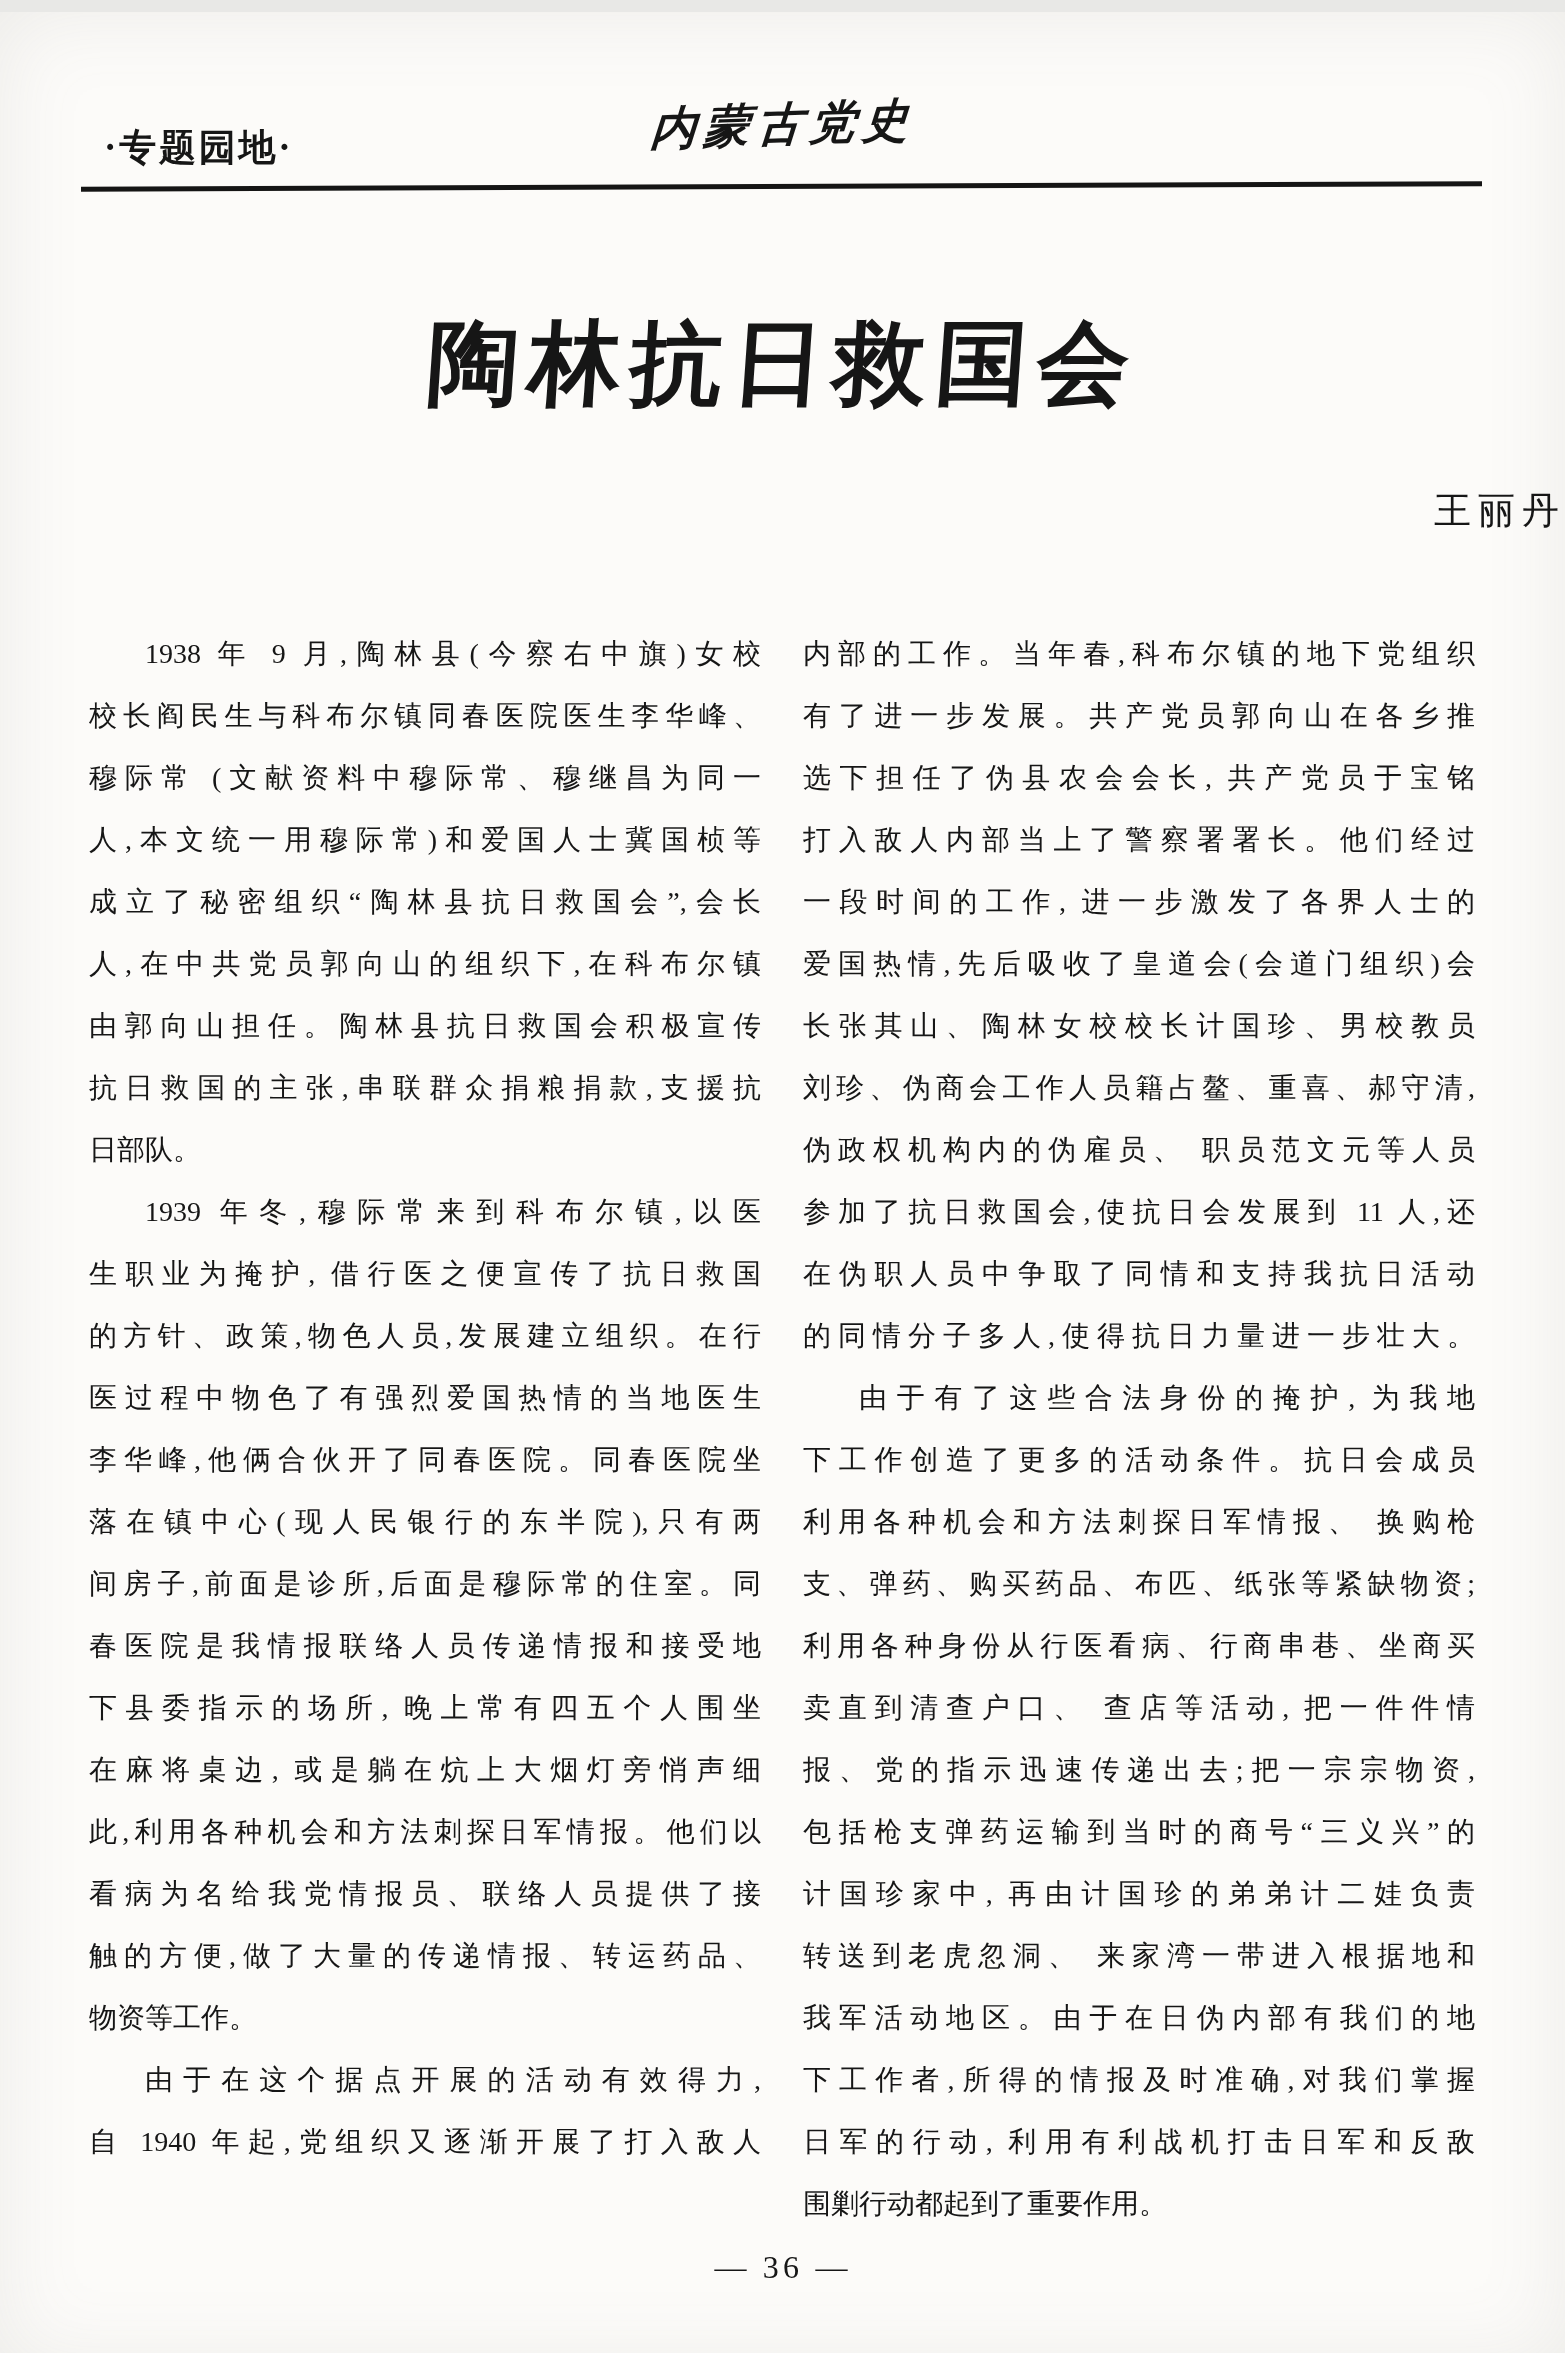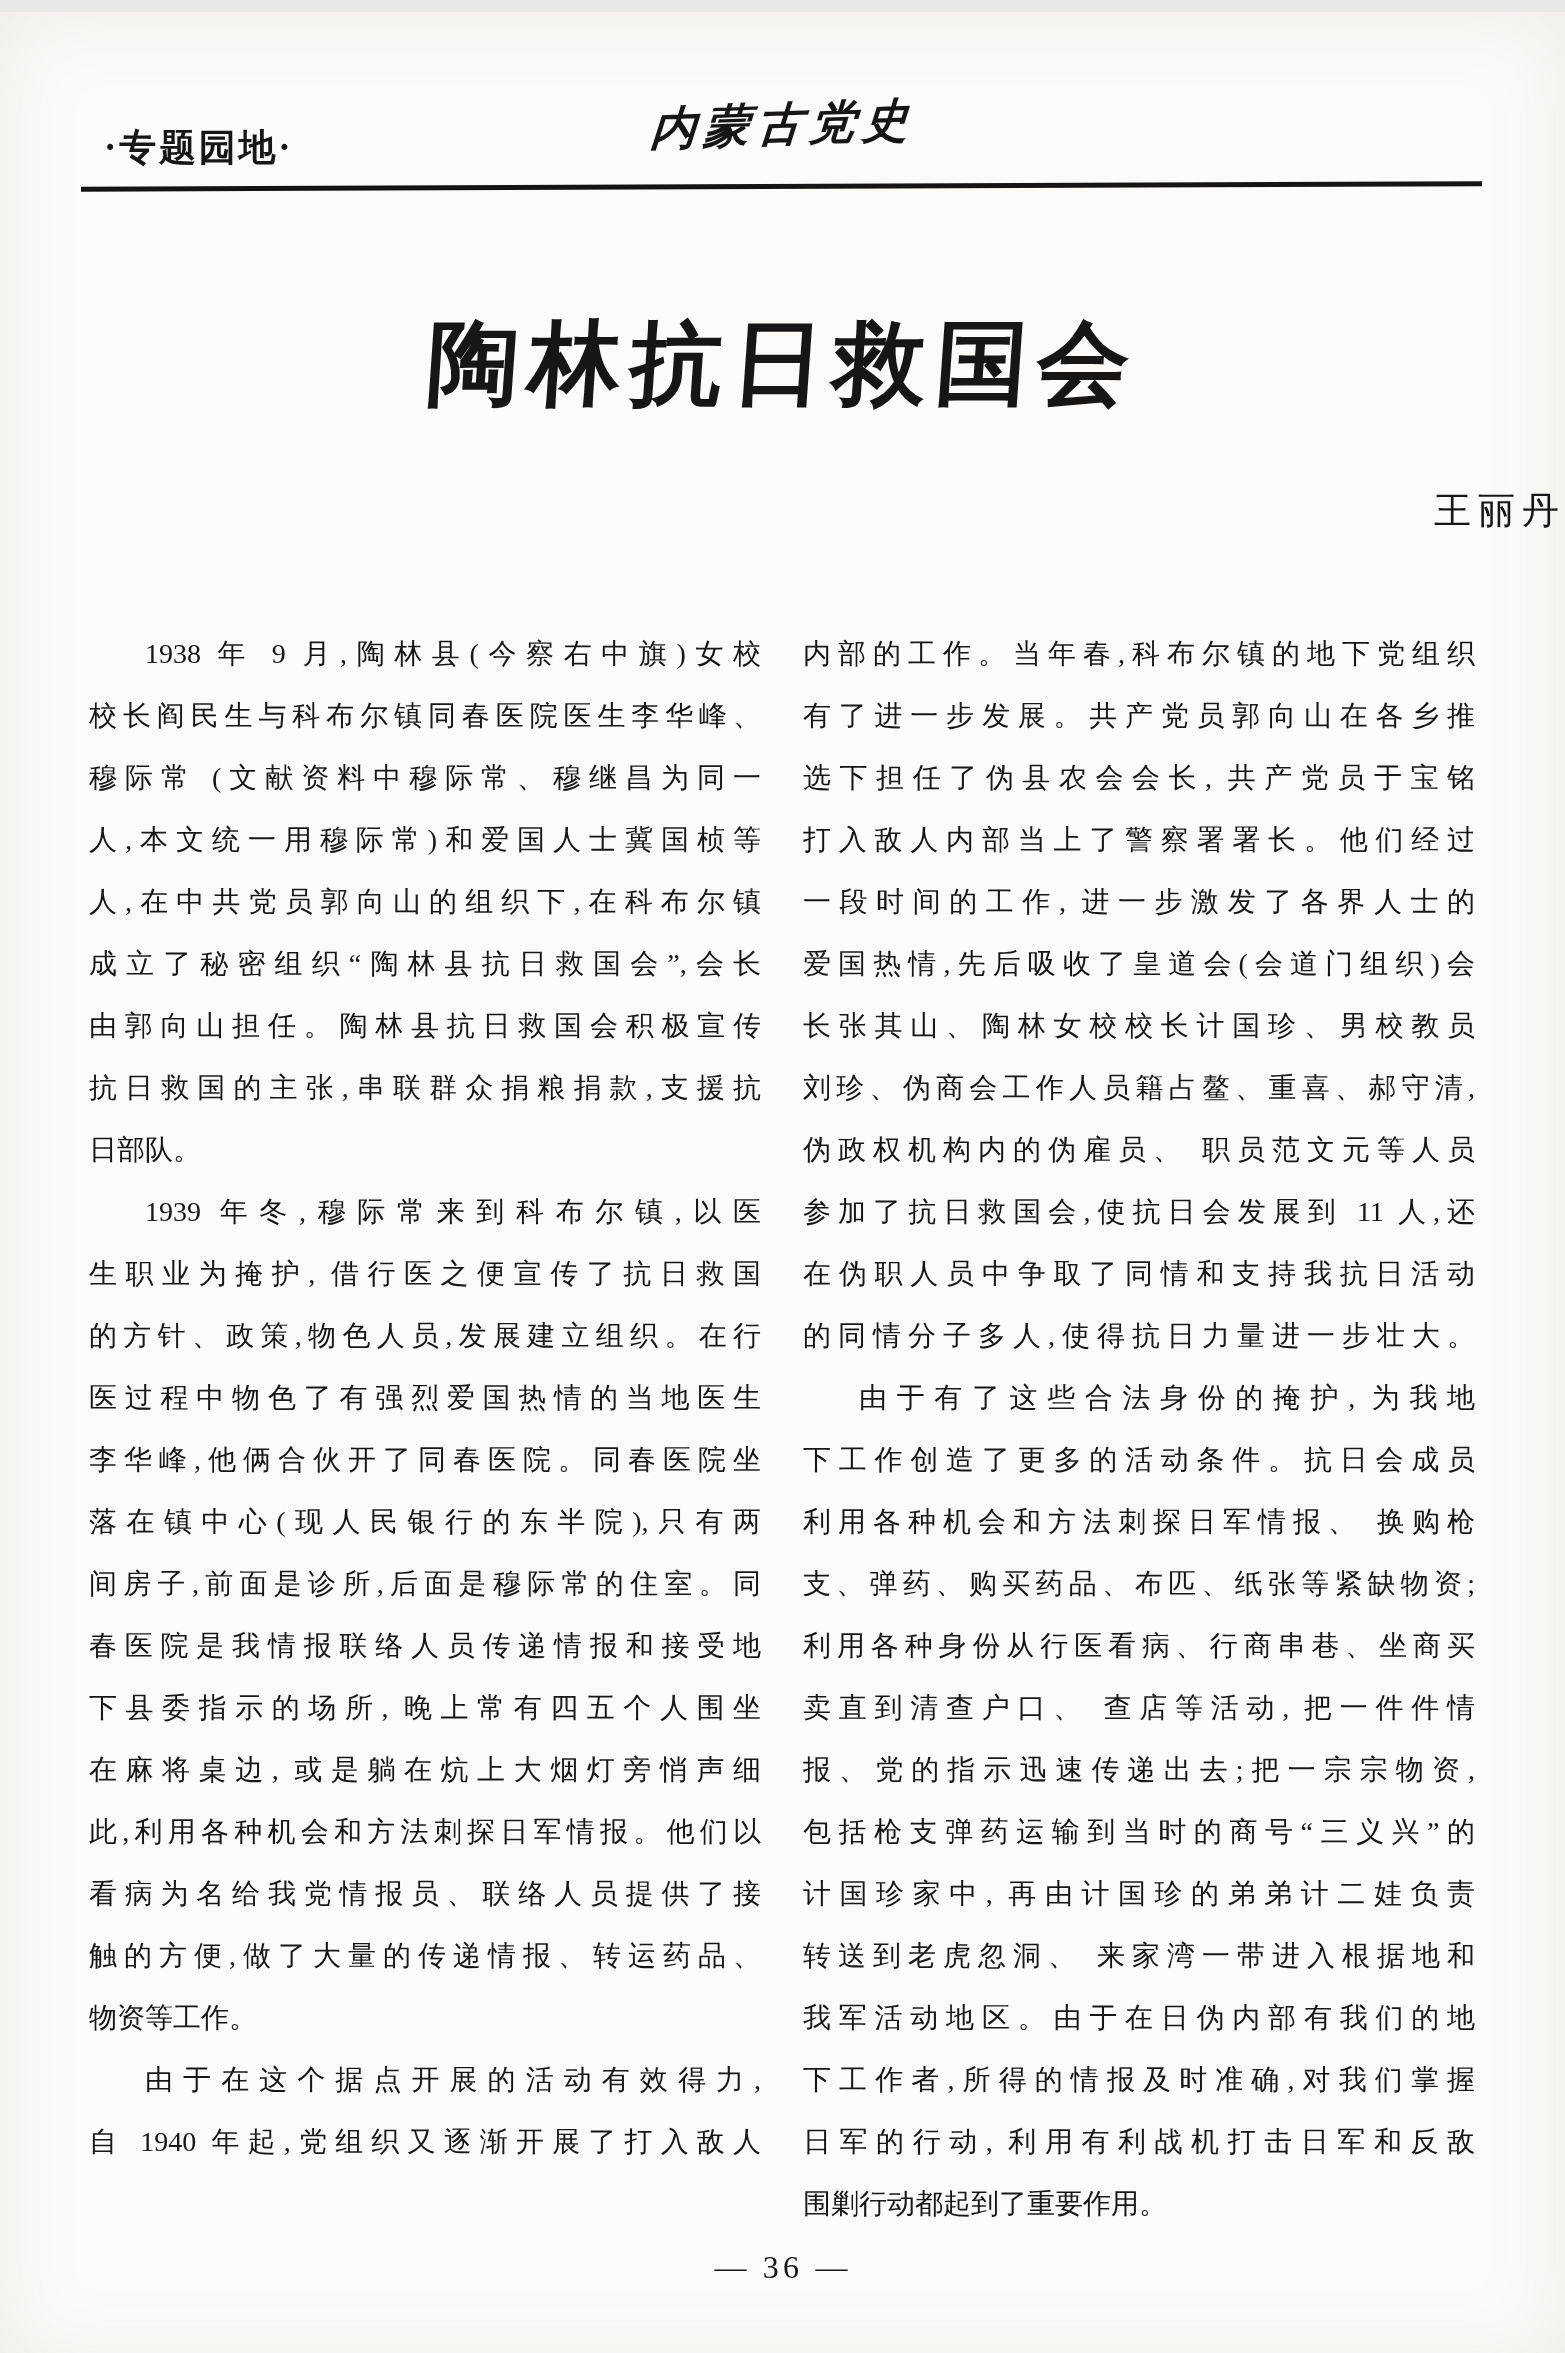--- a/index.html
+++ b/index.html
@@ -120,22 +120,22 @@
   <div class="article-title">陶林抗日救国会</div>
 
   <div class="article-author">王丽丹</div>
 
   <div class="article-body">
     <div class="col" id="col-left">
         <div class="line ind">1938 年 9 月,陶林县(今察右中旗)女校</div>
         <div class="line">校长阎民生与科布尔镇同春医院医生李华峰、</div>
         <div class="line">穆际常 (文献资料中穆际常、穆继昌为同一</div>
         <div class="line">人,本文统一用穆际常)和爱国人士冀国桢等</div>
+        <div class="line">成立了秘密组织“陶林县抗日救国会”,会长</div>
         <div class="line">人,在中共党员郭向山的组织下,在科布尔镇</div>
-        <div class="line">成立了秘密组织“陶林县抗日救国会”,会长</div>
         <div class="line">由郭向山担任。陶林县抗日救国会积极宣传</div>
         <div class="line">抗日救国的主张,串联群众捐粮捐款,支援抗</div>
         <div class="line end">日部队。</div>
         <div class="line ind">1939 年冬,穆际常来到科布尔镇,以医</div>
         <div class="line">生职业为掩护, 借行医之便宣传了抗日救国</div>
         <div class="line">的方针、政策,物色人员,发展建立组织。在行</div>
         <div class="line">医过程中物色了有强烈爱国热情的当地医生</div>
         <div class="line">李华峰,他俩合伙开了同春医院。同春医院坐</div>
         <div class="line">落在镇中心(现人民银行的东半院),只有两</div>
         <div class="line">间房子,前面是诊所,后面是穆际常的住室。同</div>

